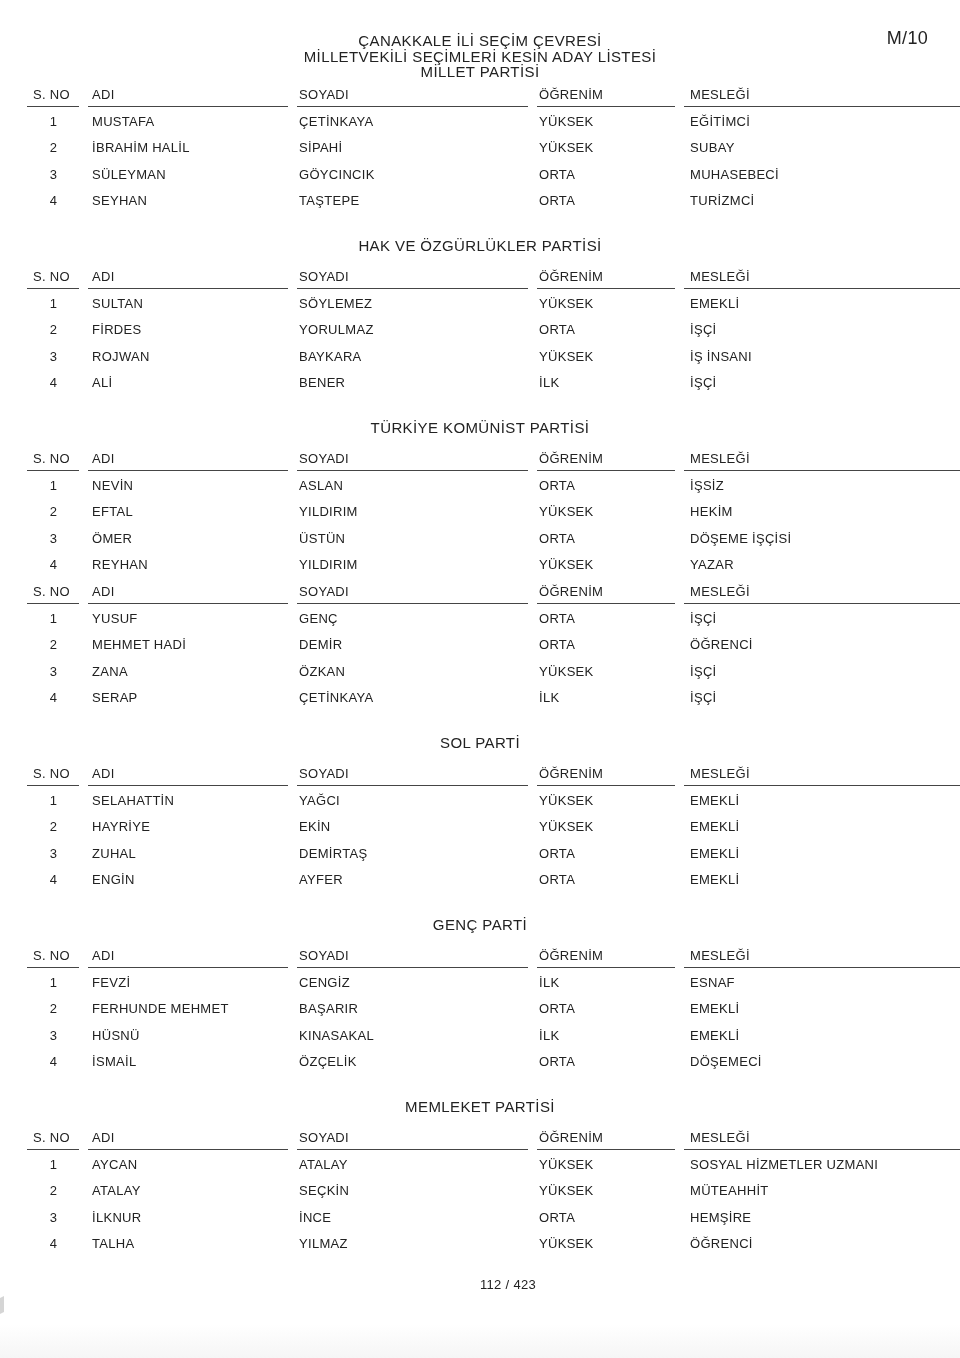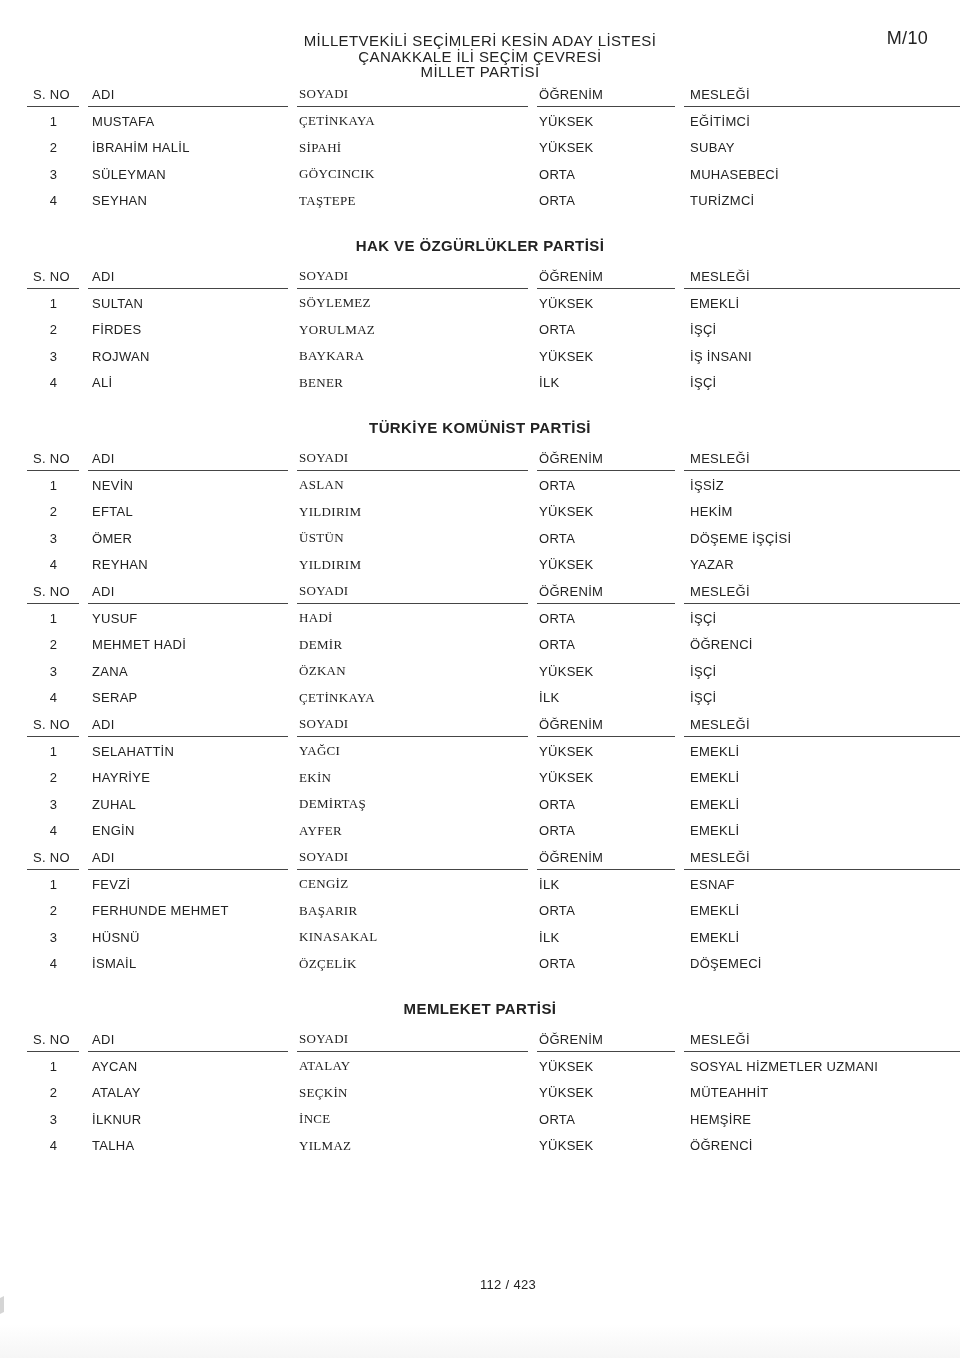--- a/index.html
+++ b/index.html
@@ -19,21 +19,21 @@
     padding-top: 33px;
     text-align: center;
     font-size: 15px; line-height: 15.7px;
     letter-spacing: 0.4px;
   }
   .sections-container { }
   .party-title {
     margin: 24px 0 7px 0;
     height: 18px; line-height: 18px;
     text-align: center;
-    font-size: 15px; font-weight: 700;
+    font-size: 15px; font-weight: 400;
     letter-spacing: 0.4px;
   }
   .party-section:first-child .party-title { display: none; }
   table.candidate-table {
     border-collapse: collapse;
     table-layout: fixed;
     width: 916px;
     margin-left: 27px;
   }
   .candidate-table th, .candidate-table td {
@@ -58,21 +58,21 @@
   .candidate-table thead th:last-child::after { right: 0; }
   .candidate-table tbody td { height: 24.5px; vertical-align: middle; padding-top: 2px; }
   .col-no    { width: 55px; }
   .col-adi   { width: 205px; }
   .col-soy   { width: 238px; }
   .col-ogr   { width: 145px; }
   .col-mes   { width: 273px; }
   th.col-no  { padding-left: 6px; }
   td.col-no  { text-align: center; padding-right: 8px; }
   th.col-adi, td.col-adi { padding-left: 4px; }
-  th.col-soy, td.col-soy { padding-left: 2px; font-family: Liberation Serif, serif; }
+  th.col-soy, td.col-soy { padding-left: 2px; }
   th.col-ogr, td.col-ogr { padding-left: 2px; }
   th.col-mes, td.col-mes { padding-left: 6px; }
   .page-number {
     position: absolute; top: 1277px; left: 0;
     width: 928px; text-align: center;
     font-size: 13px; letter-spacing: 0.3px; margin-left: 44px;
   }
   .scan-shade {
     position: absolute; left: 0; right: 0; bottom: 0; height: 34px;
     background: linear-gradient(180deg, rgba(120,120,120,0) 0%, rgba(120,120,120,0.07) 100%);
@@ -85,22 +85,22 @@
     transform: skewY(-25deg);
     opacity: 0.6;
   }
 </style>
 </head>
 <body>
 
 <div class="page-code">M/10</div>
 
 <div class="doc-header">
+  <div>ÇANAKKALE İLİ SEÇİM ÇEVRESİ</div>
   <div>MİLLETVEKİLİ SEÇİMLERİ KESİN ADAY LİSTESİ</div>
-  <div>ÇANAKKALE İLİ SEÇİM ÇEVRESİ</div>
   <div>MİLLET PARTİSİ</div>
 </div>
 
 <div class="sections-container">
   <section class="party-section">
 
     <table class="candidate-table">
       <thead>
         <tr>
           <th class="col-no">S. NO</th>
@@ -250,21 +250,21 @@
           <th class="col-adi">ADI</th>
           <th class="col-soy">SOYADI</th>
           <th class="col-ogr">ÖĞRENİM</th>
           <th class="col-mes">MESLEĞİ</th>
         </tr>
       </thead>
       <tbody>
   <tr>
     <td class="col-no">1</td>
     <td class="col-adi">YUSUF</td>
-    <td class="col-soy">HADİ</td>
+    <td class="col-soy">GENÇ</td>
     <td class="col-ogr">ORTA</td>
     <td class="col-mes">İŞÇİ</td>
   </tr>
 
   <tr>
     <td class="col-no">2</td>
     <td class="col-adi">MEHMET HADİ</td>
     <td class="col-soy">DEMİR</td>
     <td class="col-ogr">ORTA</td>
     <td class="col-mes">ÖĞRENCİ</td>
@@ -283,20 +283,21 @@
     <td class="col-adi">SERAP</td>
     <td class="col-soy">ÇETİNKAYA</td>
     <td class="col-ogr">İLK</td>
     <td class="col-mes">İŞÇİ</td>
   </tr>
 </tbody>
     </table>
   </section>
 
   <section class="party-section">
+    <h2 class="party-title">SOL PARTİ</h2>
     <table class="candidate-table">
       <thead>
         <tr>
           <th class="col-no">S. NO</th>
           <th class="col-adi">ADI</th>
           <th class="col-soy">SOYADI</th>
           <th class="col-ogr">ÖĞRENİM</th>
           <th class="col-mes">MESLEĞİ</th>
         </tr>
       </thead>
@@ -330,20 +331,21 @@
     <td class="col-adi">ENGİN</td>
     <td class="col-soy">AYFER</td>
     <td class="col-ogr">ORTA</td>
     <td class="col-mes">EMEKLİ</td>
   </tr>
 </tbody>
     </table>
   </section>
 
   <section class="party-section">
+    <h2 class="party-title">GENÇ PARTİ</h2>
     <table class="candidate-table">
       <thead>
         <tr>
           <th class="col-no">S. NO</th>
           <th class="col-adi">ADI</th>
           <th class="col-soy">SOYADI</th>
           <th class="col-ogr">ÖĞRENİM</th>
           <th class="col-mes">MESLEĞİ</th>
         </tr>
       </thead>

